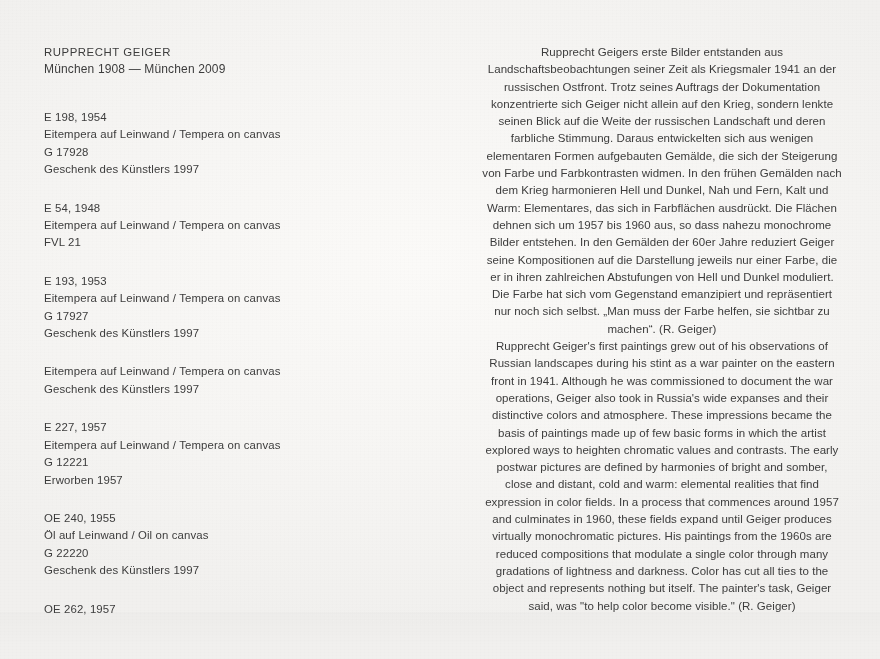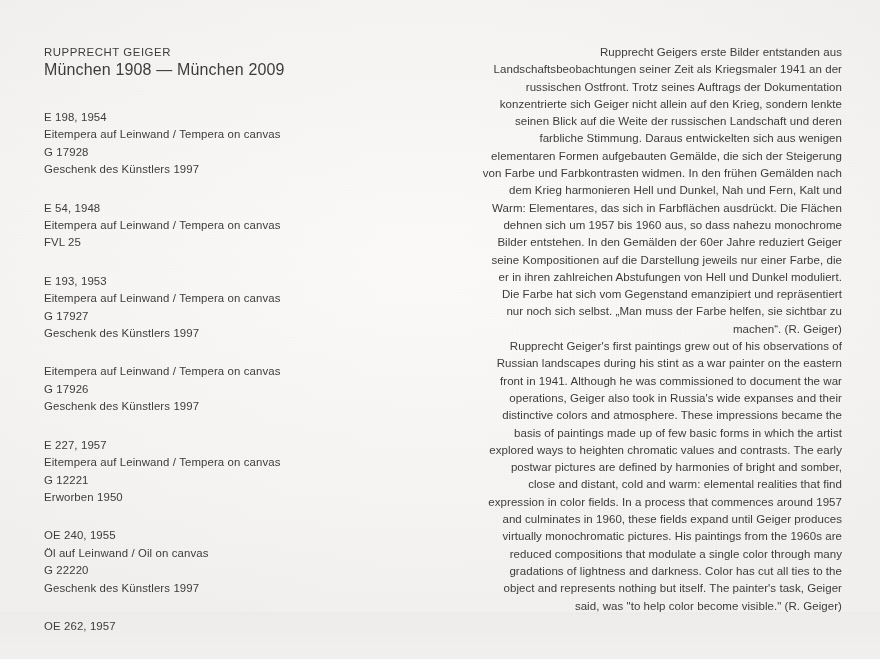--- a/index.html
+++ b/index.html
@@ -52,21 +52,21 @@
     top: 44px;
     width: 380px;
   }
   .artist-name {
     font-size: 11.4px;
     letter-spacing: .55px;
     line-height: 17px;
     white-space: nowrap;
   }
   .artist-dates {
-    font-size: 16px;
+    font-size: 12px;
     letter-spacing: .15px;
     line-height: 17px;
     white-space: nowrap;
   }
   .works {
     margin-top: 31px;
   }
   .work {
     margin-bottom: 21px;
   }
@@ -82,21 +82,21 @@
   .right-col {
     position: absolute;
     left: 482px;
     top: 44px;
     width: 360px;
   }
   .essay-para {
     font-size: 11.5px;
     line-height: 17.3px;
     letter-spacing: .05px;
-    text-align: right;
+    text-align: center;
     margin: 0;
   }
   .essay-para.en {
   }
 </style>
 </head>
 <body>
 
 <div id="paper"></div>
 <div id="grain"></div>
@@ -111,38 +111,37 @@
     <div class="works" id="works-list">
         <div class="work">
           <div class="work-line">E 198, 1954</div>
           <div class="work-line">Eitempera auf Leinwand / Tempera on canvas</div>
           <div class="work-line">G 17928</div>
           <div class="work-line">Geschenk des Künstlers 1997</div>
         </div>
         <div class="work">
           <div class="work-line">E 54, 1948</div>
           <div class="work-line">Eitempera auf Leinwand / Tempera on canvas</div>
-          <div class="work-line">FVL 25</div>
+          <div class="work-line">FVL 21</div>
         </div>
         <div class="work">
           <div class="work-line">E 193, 1953</div>
           <div class="work-line">Eitempera auf Leinwand / Tempera on canvas</div>
           <div class="work-line">G 17927</div>
           <div class="work-line">Geschenk des Künstlers 1997</div>
         </div>
         <div class="work">
           <div class="work-line">Eitempera auf Leinwand / Tempera on canvas</div>
-          <div class="work-line">G 17926</div>
           <div class="work-line">Geschenk des Künstlers 1997</div>
         </div>
         <div class="work">
           <div class="work-line">E 227, 1957</div>
           <div class="work-line">Eitempera auf Leinwand / Tempera on canvas</div>
           <div class="work-line">G 12221</div>
-          <div class="work-line">Erworben 1950</div>
+          <div class="work-line">Erworben 1957</div>
         </div>
         <div class="work">
           <div class="work-line">OE 240, 1955</div>
           <div class="work-line">Öl auf Leinwand / Oil on canvas</div>
           <div class="work-line">G 22220</div>
           <div class="work-line">Geschenk des Künstlers 1997</div>
         </div>
         <div class="work">
           <div class="work-line">OE 262, 1957</div>
         </div>

